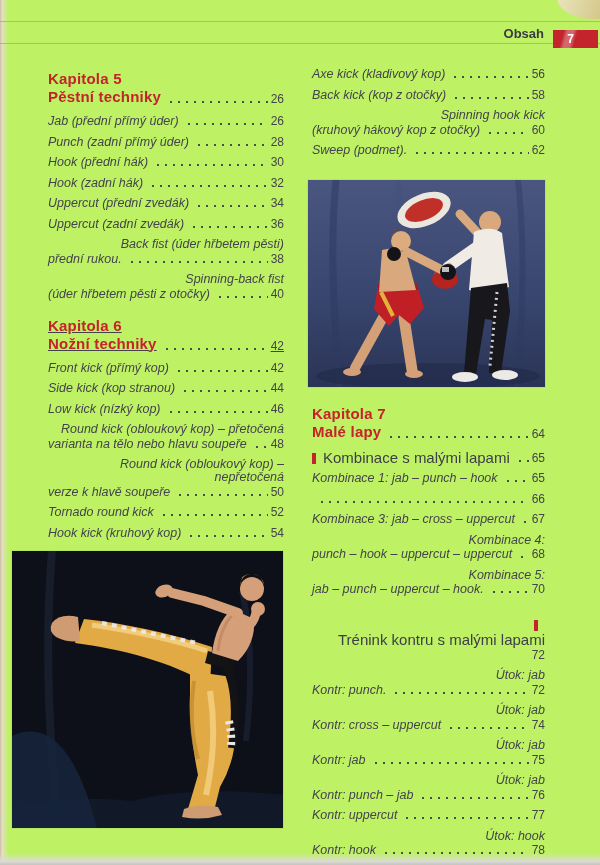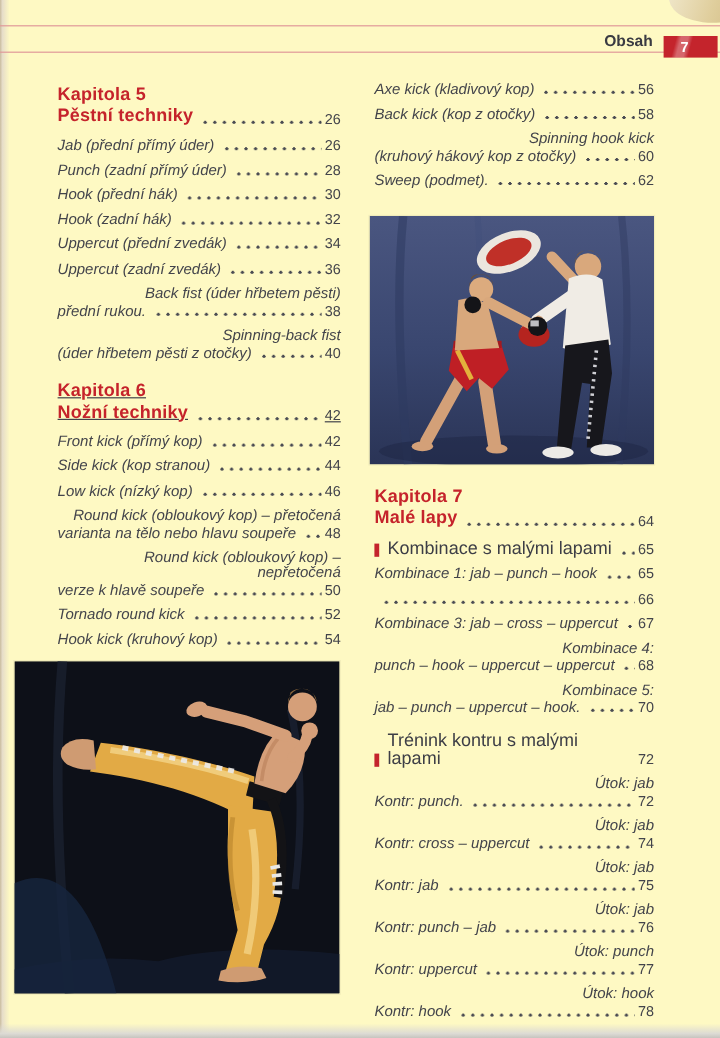--- a/index.html
+++ b/index.html
@@ -1,18 +1,18 @@
 <!DOCTYPE html>
 <html><head>
 <meta charset="utf-8">
 <style>
   html,body{margin:0;padding:0;background:#888;}
   .page{
     position:relative;width:600px;height:865px;margin:0 auto;
-    background:#fef9c3;overflow:hidden;
+    background:#bef264;overflow:hidden;
     font-family:"Liberation Sans","DejaVu Sans",sans-serif;
     color:#43444b;
   }
   
   .edge-left{position:absolute;left:0;top:0;width:8px;height:865px;
     background:linear-gradient(to right,#c9bc9e 0,#e6ddc9 2px,rgba(246,244,239,0) 8px);}
   .edge-bottom{position:absolute;left:0;top:853px;width:600px;height:12px;
     background:linear-gradient(to bottom,rgba(246,244,239,0),#dcdad4 70%,#c6c4bf 100%);}
   .corner-curl{position:absolute;left:558px;top:-14px;width:60px;height:34px;
     background:linear-gradient(115deg,#efe6cd,#dcc998 60%,#cdb67f);
@@ -39,21 +39,21 @@
   .dots{flex:1;height:5px;margin:0 3px 2px 6px;
     background-image:radial-gradient(circle at 4px 3px,#4a4b52 1.2px,rgba(0,0,0,0) 1.5px);
     background-size:8px 5px;background-repeat:repeat-x;background-position:0 100%;}
   .pg{font-size:12px;line-height:13px;font-style:normal;color:#43444b;flex:none;}
   
   .entry{margin-bottom:7.5px;}
   .lbl{font-size:12.5px;line-height:13px;font-style:italic;color:#43444b;text-align:right;}
   .l1{margin-bottom:1.5px;}
   
   .group-head{display:flex;align-items:flex-end;margin-bottom:7px;}
-  .group2{margin-top:14px;}
+  .group2{margin-top:24px;flex-direction:column;}
   .bar{width:4px;height:11px;background:#c4242c;margin:0 7px 1px 0;flex:none;}
   .glbl{font-size:15px;line-height:15px;color:#3d3e46;}
   
   .photo{position:absolute;box-shadow:0 0 0 1px rgba(0,0,0,.05);}
   .photo svg{display:block;}
   .ph1{left:308px;top:180px;width:237px;height:207px;}
   .ph2{left:12px;top:551px;width:271px;height:277px;}
 </style>
 </head>
 <body>
@@ -373,21 +373,20 @@
     </div>
     <div class="entry">
       <div class="lbl l1">Útok: jab</div>
       <div class="row">
         <span class="lbl">Kontr: punch – jab</span>
         <span class="dots"></span>
         <span class="pg">76</span>
       </div>
     </div>
     <div class="entry">
-      <div class="lbl l1">Útok: punch</div>
       <div class="row">
         <span class="lbl">Kontr: uppercut</span>
         <span class="dots"></span>
         <span class="pg">77</span>
       </div>
     </div>
     <div class="entry">
       <div class="lbl l1">Útok: hook</div>
       <div class="row">
         <span class="lbl">Kontr: hook</span>

